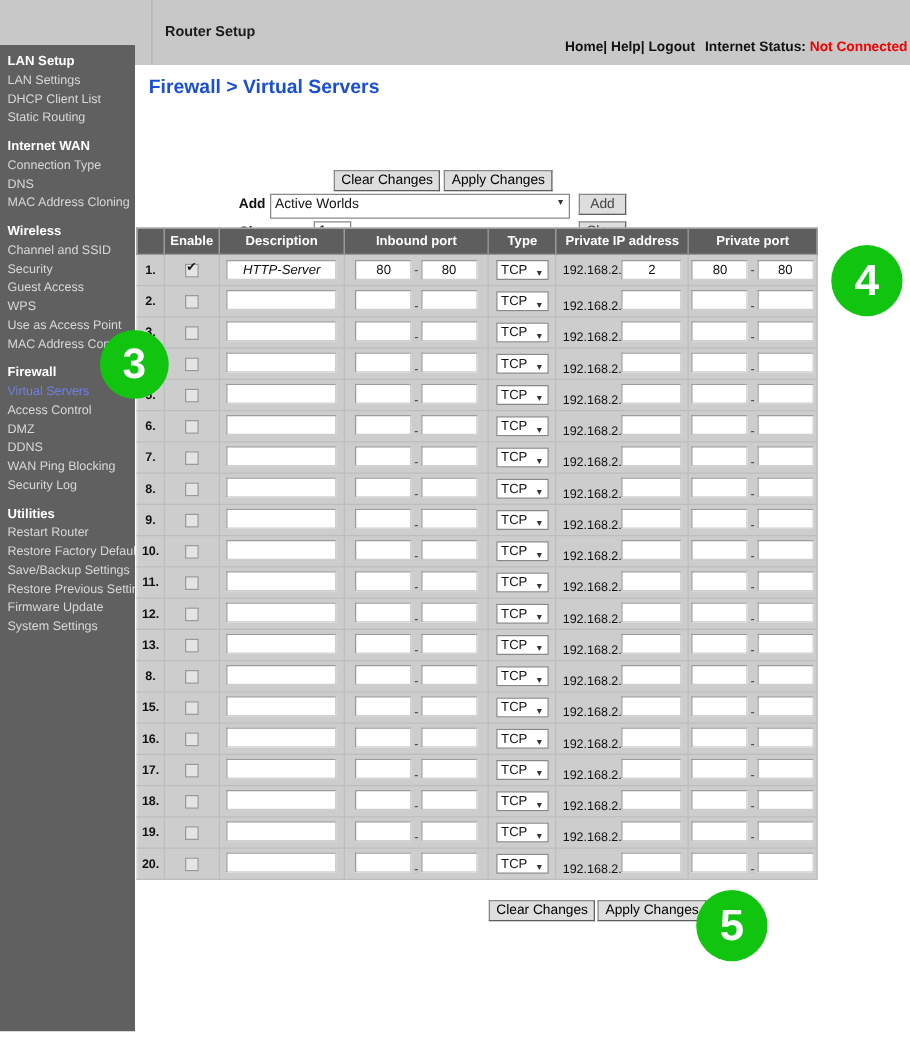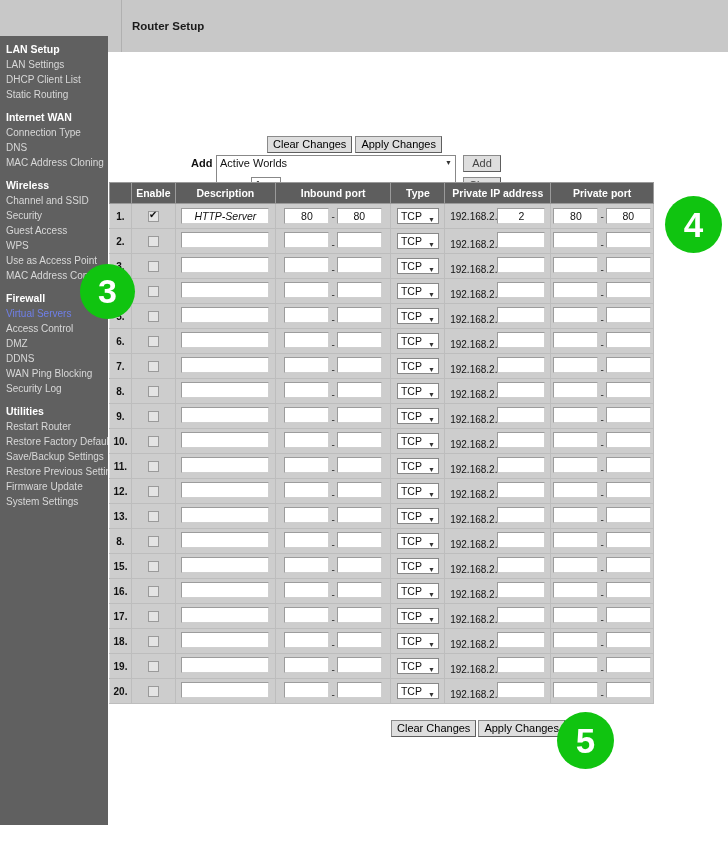--- a/index.html
+++ b/index.html
@@ -94,21 +94,21 @@
   #topbtns { position:absolute; left:159px; top:84px; }
   #topbtns .btn { margin-right:3px; }
 
   #addrow { position:absolute; left:0px; top:103px; width:560px; }
   .lbl { font-size:11px; font-weight:bold; color:#111; }
   .sel {
     font-family:"Liberation Sans", sans-serif;
     font-size:11px; color:#111;
     background:#ffffff;
     border:1px solid #888; 
-    height:28px; line-height:14px;
+    height:20px; line-height:14px;
     padding:0 0 0 3px;
     position:relative;
   }
   .selwrap { position:relative; display:inline-block; }
   .selarrow {
     position:absolute; right:4px; top:4px;
     font-size:7px; color:#333; pointer-events:none;
   }
   #add-select { width:240px; }
   #add-btn { position:absolute; left:355px; top:0px; width:38px; text-align:center; color:#444;}
@@ -203,20 +203,26 @@
   #badge3 { left:80px; top:264px; width:55px; height:55px; font-size:34px; line-height:55px; }
   #badge4 { left:665px; top:196px; width:57px; height:57px; font-size:35px; line-height:57px; }
   #badge5 { left:557px; top:712px; width:57px; height:57px; font-size:35px; line-height:57px; }
 </style>
 </head>
 <body>
 
 <div id="banner">
   <div id="banner-div"></div>
   <div id="router-setup">Router Setup</div>
+  <div id="toplinks">
+    <a class="lnk" href="#">Home</a><span class="sep">|</span>
+    <a class="lnk" href="#">Help</a><span class="sep">|</span>
+    <a class="lnk" href="#">Logout</a><span class="statlabel">Internet Status:</span>
+    <span class="status">Not Connected</span>
+  </div>
 </div>
 
 <div id="sidebar">
     <div class="nav-group">LAN Setup</div>
     <a class="nav-item" href="#">LAN Settings</a>
     <a class="nav-item" href="#">DHCP Client List</a>
     <a class="nav-item" href="#">Static Routing</a>
     <div class="nav-gap"></div>
     <div class="nav-group">Internet WAN</div>
     <a class="nav-item" href="#">Connection Type</a>
@@ -243,20 +249,21 @@
     <a class="nav-item" href="#">Restart Router</a>
     <a class="nav-item" href="#">Restore Factory Default</a>
     <a class="nav-item" href="#">Save/Backup Settings</a>
     <a class="nav-item" href="#">Restore Previous Settings</a>
     <a class="nav-item" href="#">Firmware Update</a>
     <a class="nav-item" href="#">System Settings</a>
   </div>
 
 <div id="content">
 
+  <div id="page-title">Firewall &gt; Virtual Servers</div>
 
 
   <div id="topbtns">
     <button class="btn">Clear Changes</button><button class="btn">Apply Changes</button>
   </div>
 
   <div id="addrow">
     <div style="position:absolute; left:83px; top:2px;" class="lbl">Add</div>
     <div class="selwrap" style="position:absolute; left:108px; top:0px;">
       <div class="sel" id="add-select">Active Worlds</div>

